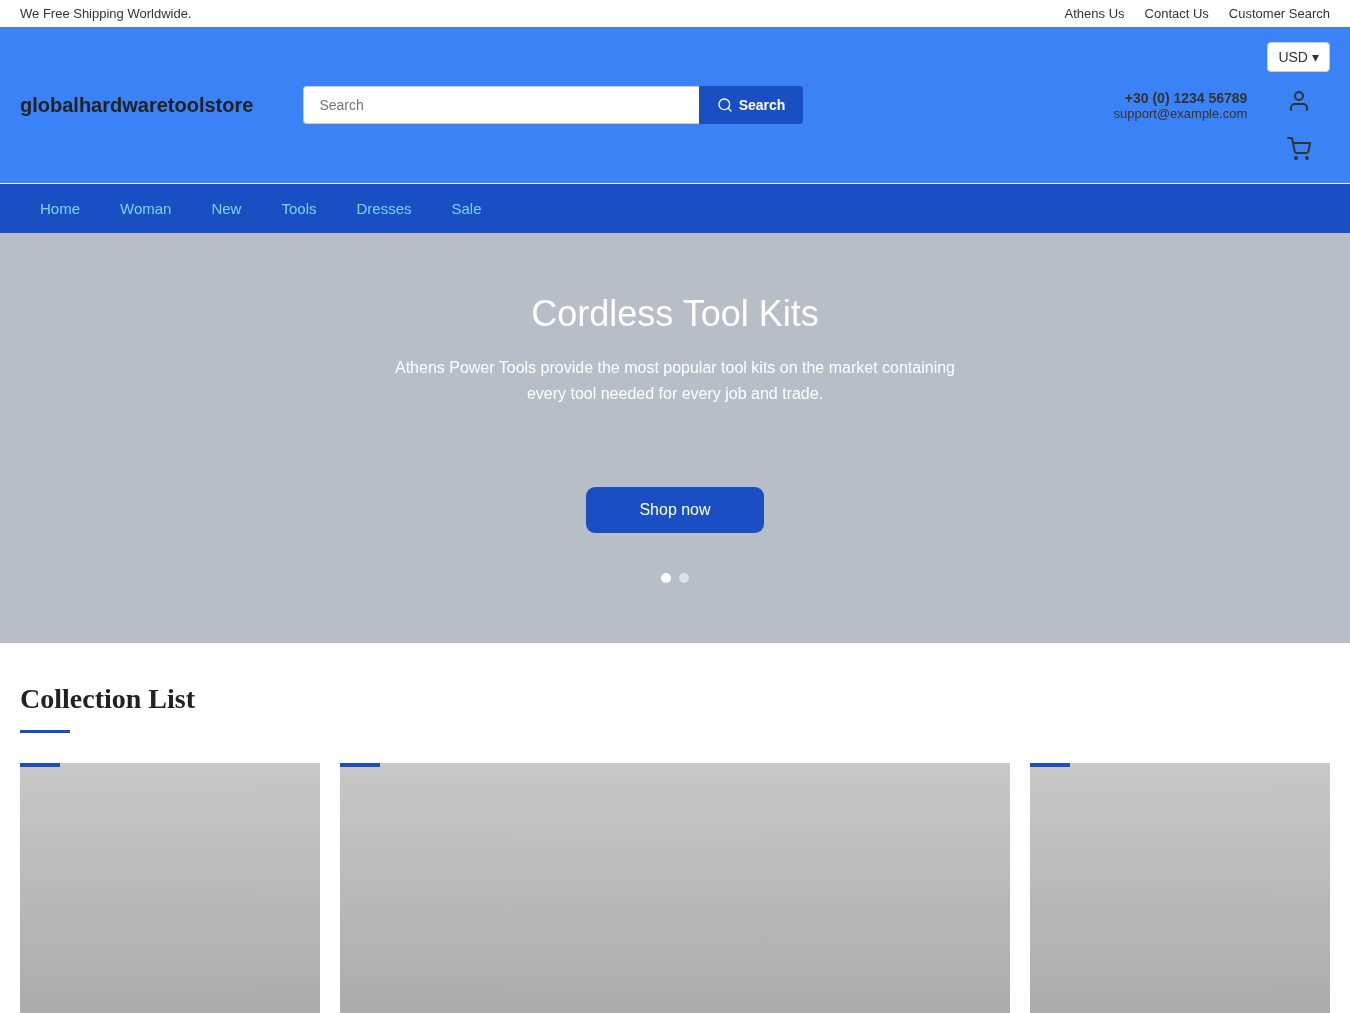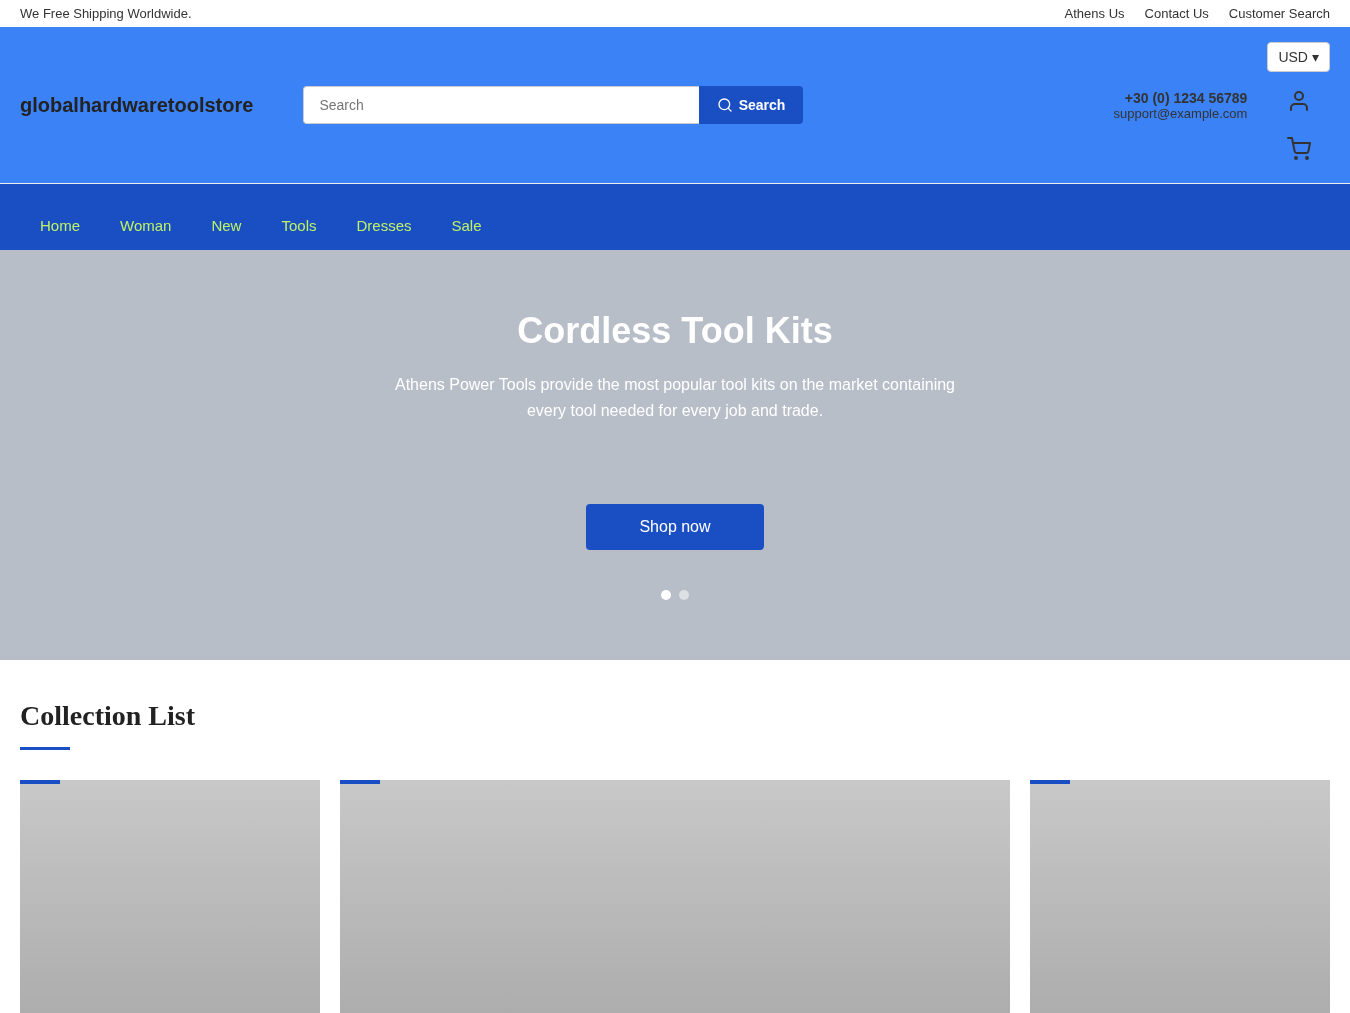--- a/index.html
+++ b/index.html
@@ -101,60 +101,59 @@
 
     
     .nav {
       background: #1a4fc4;
       display: flex;
       align-items: center;
       padding: 0 20px;
       gap: 0;
     }
     .nav-item {
-      color: #bef264;
+      color: #7dd3fc;
       padding: 16px 20px;
       cursor: pointer;
       font-size: 15px;
       text-decoration: none;
       white-space: nowrap;
-      margin-top: 17px;
     }
 
     
     .hero {
       background: #b8bec8;
       display: flex;
       flex-direction: column;
       align-items: center;
       justify-content: center;
       min-height: 390px;
       text-align: center;
       padding: 60px 20px;
       position: relative;
     }
     .hero-title {
       font-size: 36px;
-      font-weight: bold;
+      font-weight: normal;
       color: #fff;
       margin-bottom: 20px;
     }
     .hero-desc {
       font-size: 16px;
       color: #fff;
       max-width: 600px;
       margin-bottom: 49px;
       line-height: 1.6;
     }
     .shop-now-btn {
       padding: 14px 53px;
       background: #1a4fc4;
       color: #fff;
       border: none;
-      border-radius: 4px;
+      border-radius: 9px;
       font-size: 16px;
       cursor: pointer;
       font-weight: 500;
       margin-top: 32px;
     }
     .carousel-dots {
       display: flex;
       gap: 8px;
       margin-top: 40px;
     }

